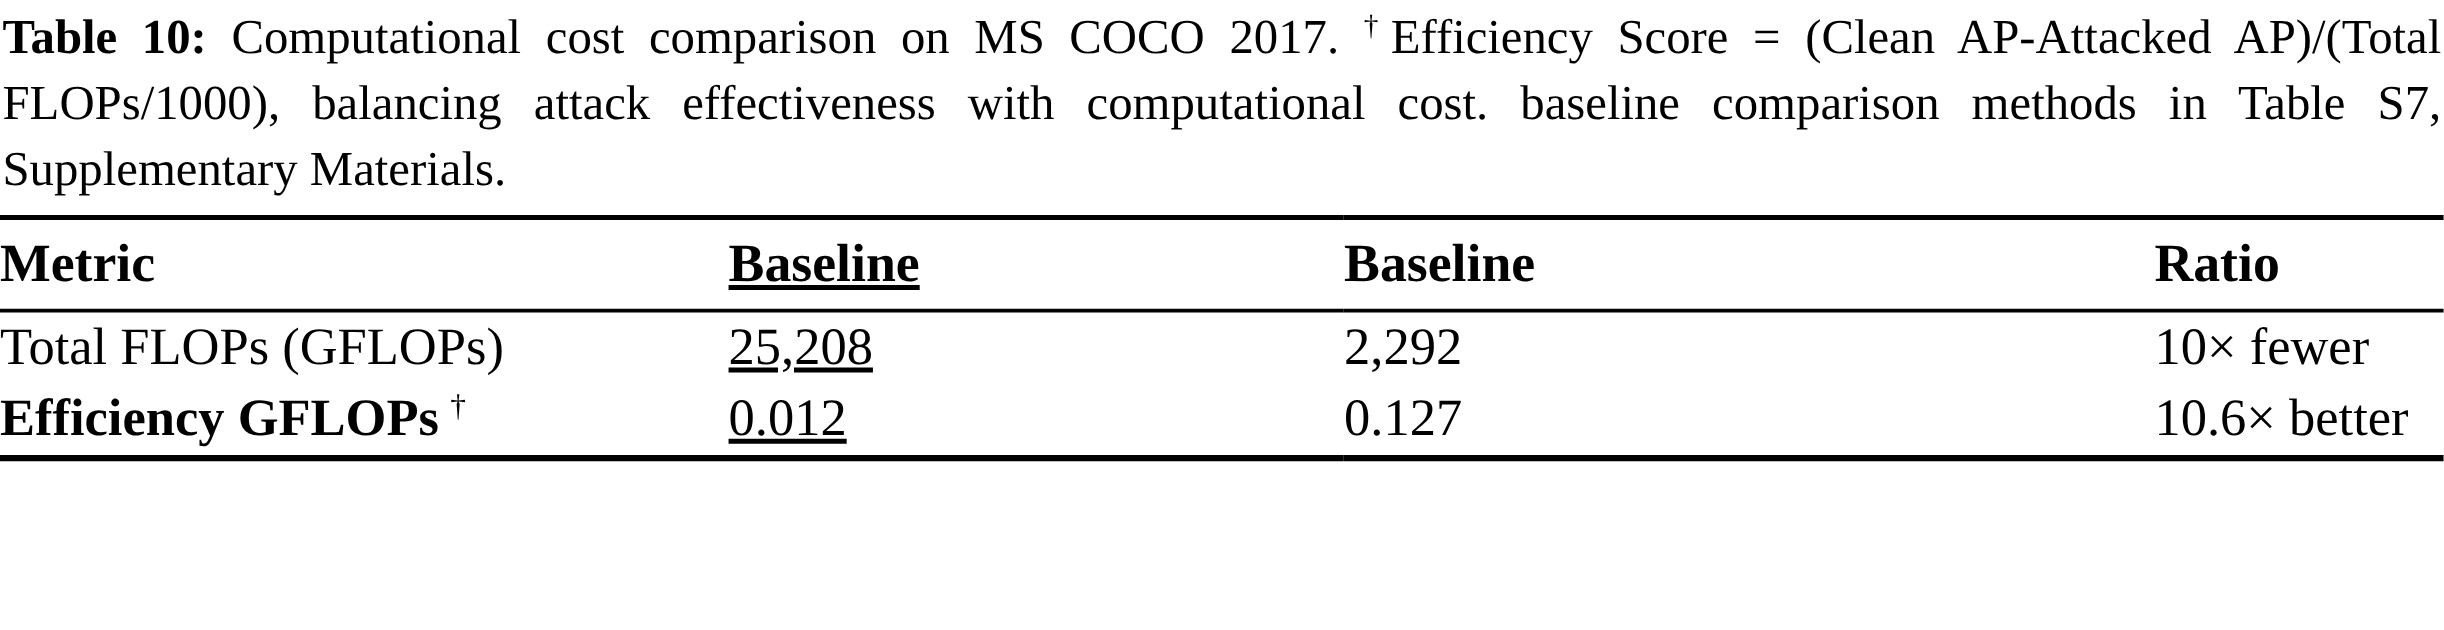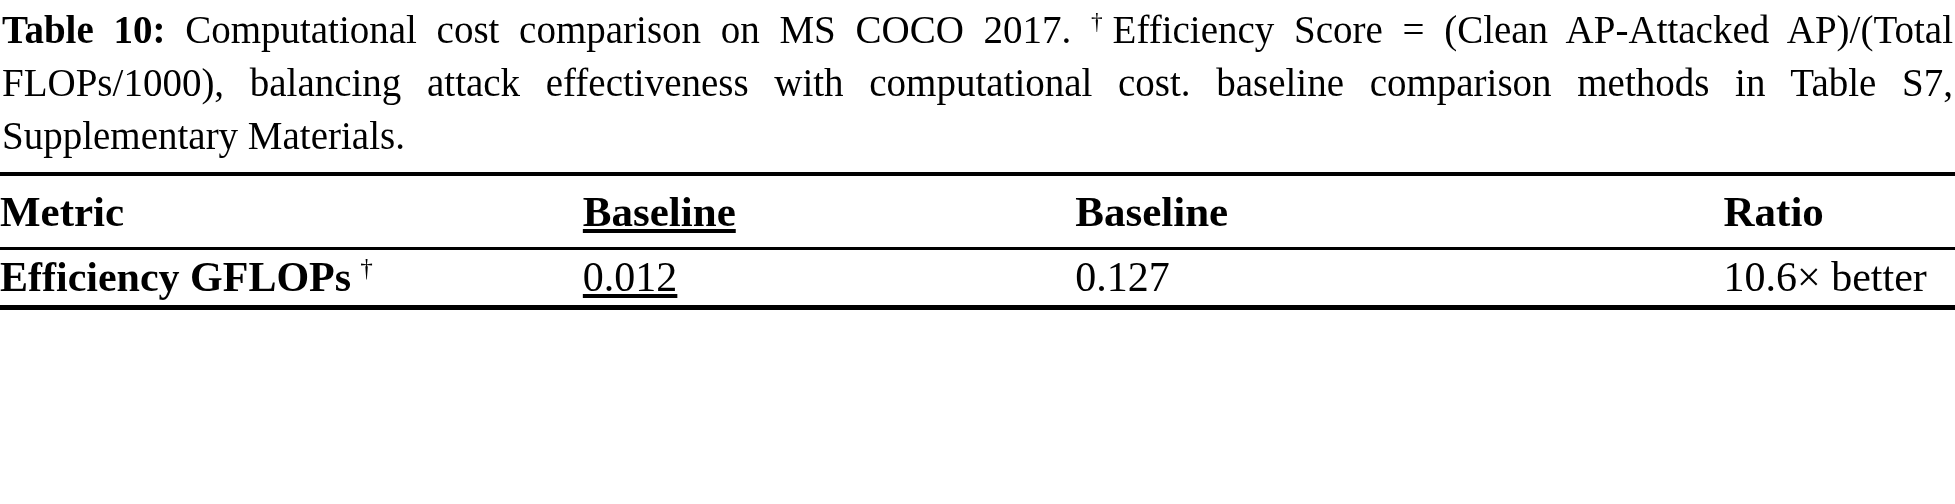--- a/index.html
+++ b/index.html
@@ -82,20 +82,26 @@
     <thead>
       <tr>
         <th class="c1">Metric</th>
         <th class="c2">Baseline</th>
         <th class="c3">Baseline</th>
         <th class="c4">Ratio</th>
       </tr>
     </thead>
     <tbody>
       <tr>
+        <td class="c1"><span class="metric-text">Total FLOPs (GFLOPs)</span></td>
+        <td class="c2">25,208</td>
+        <td class="c3">2,292</td>
+        <td class="c4">10× fewer</td>
+      </tr>
+      <tr>
         <td class="c1 metric-bold"><span class="metric-text">Efficiency GFLOPs</span><sup class="dagger sup-space">†</sup></td>
         <td class="c2">0.012</td>
         <td class="c3">0.127</td>
         <td class="c4">10.6× better</td>
       </tr>
     </tbody>
   </table>
 
 </div>
 

